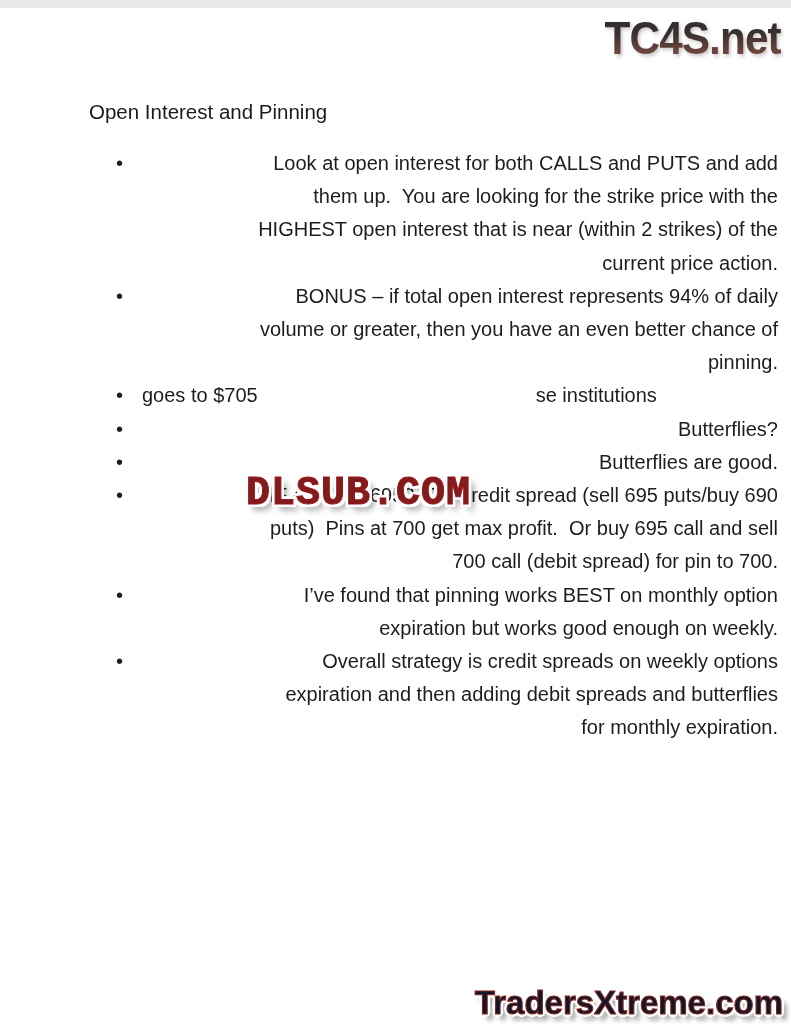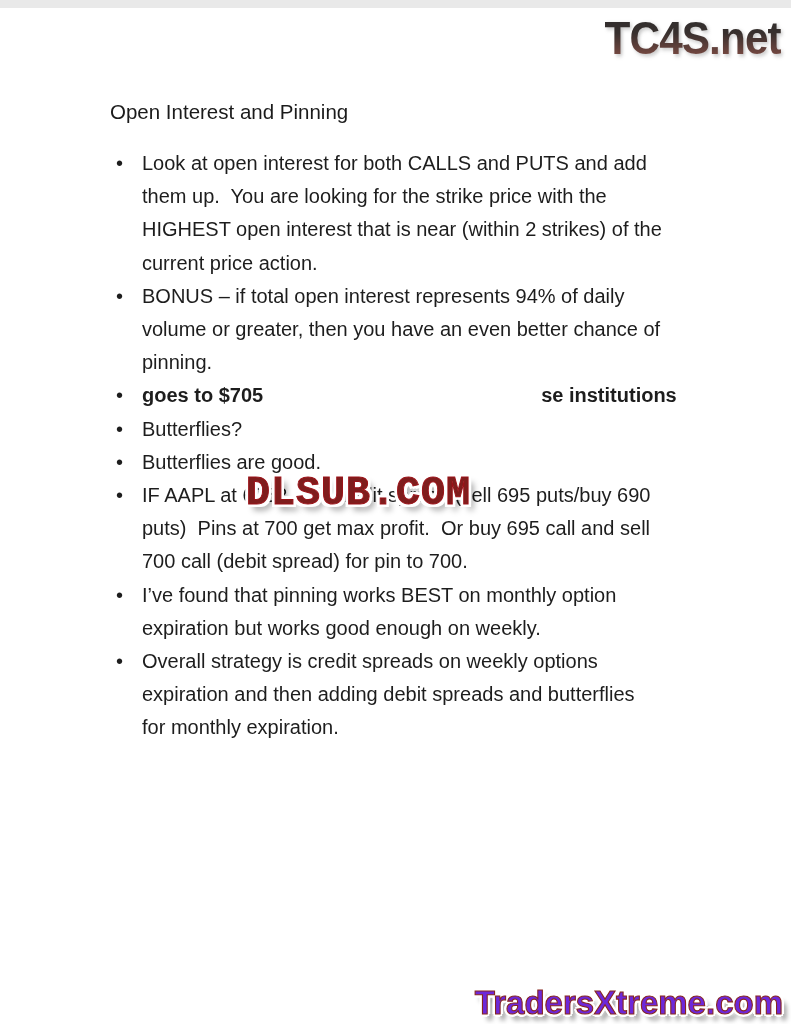--- a/index.html
+++ b/index.html
@@ -20,56 +20,56 @@
     transform:scaleX(.9);transform-origin:100% 0;
     background:linear-gradient(180deg,#2d2d2d 0%,#38302e 42%,#6f463f 78%,#95665b 100%);
     -webkit-background-clip:text;background-clip:text;
     color:transparent;
     filter:drop-shadow(2px 2px 2px rgba(90,90,90,.35));
     white-space:nowrap;
   }
 
   
   .doc-title{
-    position:absolute;left:110px;top:92px;
+    position:absolute;left:89px;top:92px;
     font-size:20.5px;color:#1b1b1b;
   }
   .bullets{
     position:absolute;left:114px;top:139px;width:664px;
     list-style:none;margin:0;padding:0;
     font-size:20px;line-height:33.2px;color:#1d1d1d;
   }
   .bullets li{position:relative;padding-left:28px;margin:0;}
   .bullet-dot{
     position:absolute;left:2px;top:0;
     font-size:20px;line-height:33.2px;color:#1d1d1d;
   }
-  .btxt{white-space:pre-wrap;}
-  .wm-line{white-space:nowrap;height:33.2px;font-weight:bold;}
+  .btxt{white-space:pre-wrap;text-align:right;}
+  .wm-line{white-space:nowrap;height:33.2px;}
   .wm-spacer{display:inline-block;width:278px;height:1px;vertical-align:baseline;}
 
   
   .watermark{
     position:absolute;left:246px;top:463px;z-index:6;
     font-family:Liberation Mono, monospace;
     font-weight:bold;font-size:40px;letter-spacing:1px;
     color:#7f1d1d;
     -webkit-text-stroke:1px #9b1117;
     text-shadow:
       -3px -3px 0 #fff, 3px -3px 0 #fff, -3px 3px 0 #fff, 3px 3px 0 #fff,
       0 -3px 0 #fff, 0 3px 0 #fff, -3px 0 0 #fff, 3px 0 0 #fff,
       5px 6px 6px rgba(0,0,0,.40);
     white-space:nowrap;
   }
 
   
   .footer-stamp{
     position:absolute;top:976px;right:8px;z-index:6;
     font-size:33px;font-weight:bold;letter-spacing:0;
-    color:#6d28d9;
+    color:#0f172a;
     -webkit-text-stroke:1.1px #87261f;
     text-shadow:
       -2px -2px 0 #fff, 2px -2px 0 #fff, -2px 2px 0 #fff, 2px 2px 0 #fff,
       0 -3px 0 #fff, 0 3px 0 #fff, -3px 0 0 #fff, 3px 0 0 #fff,
       5px 6px 5px rgba(0,0,0,.45);
     white-space:nowrap;
   }
 </style>
 </head>
 <body>

